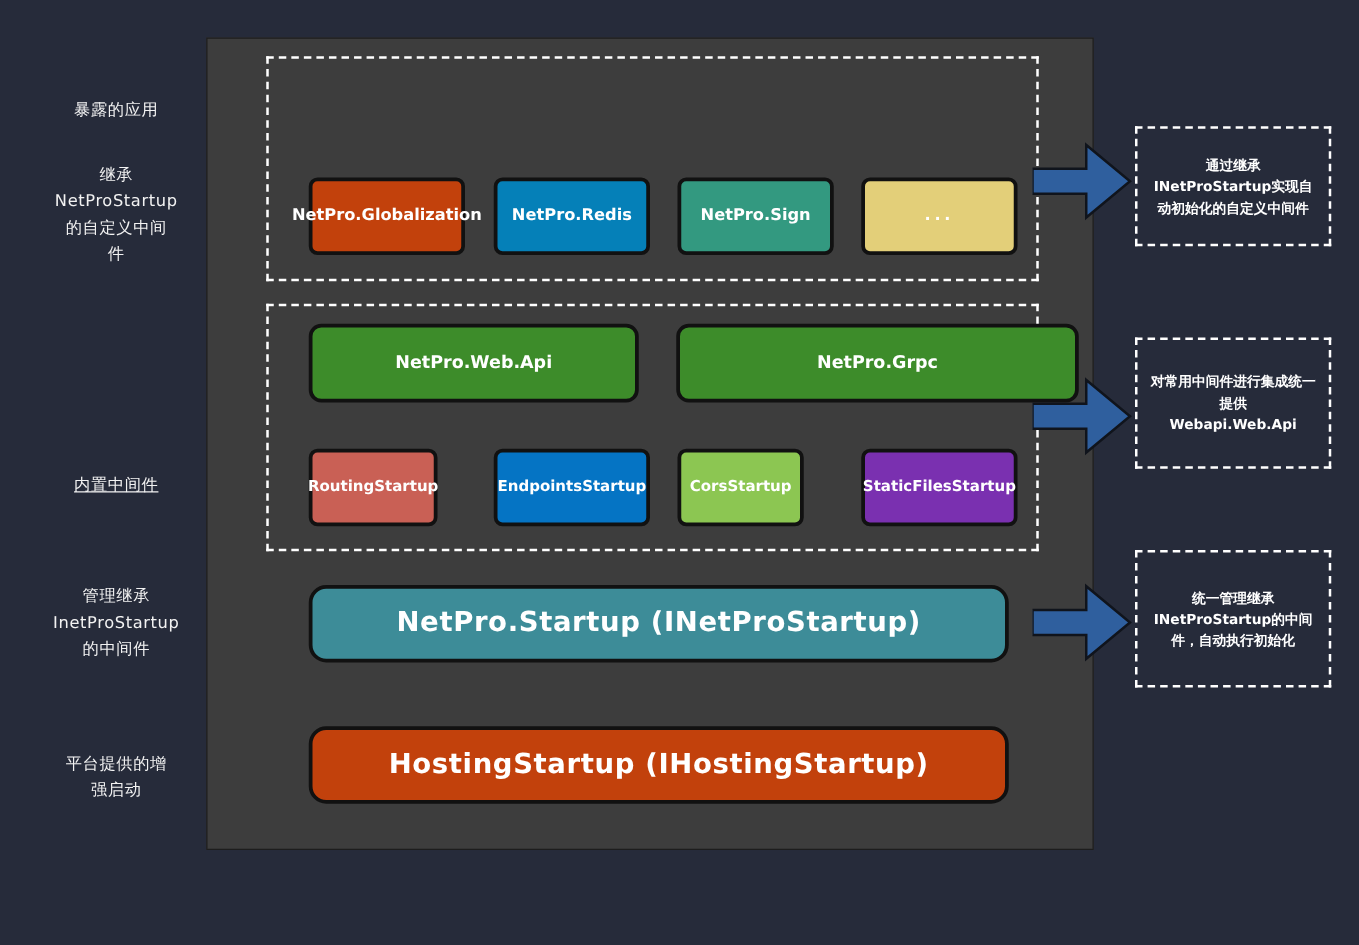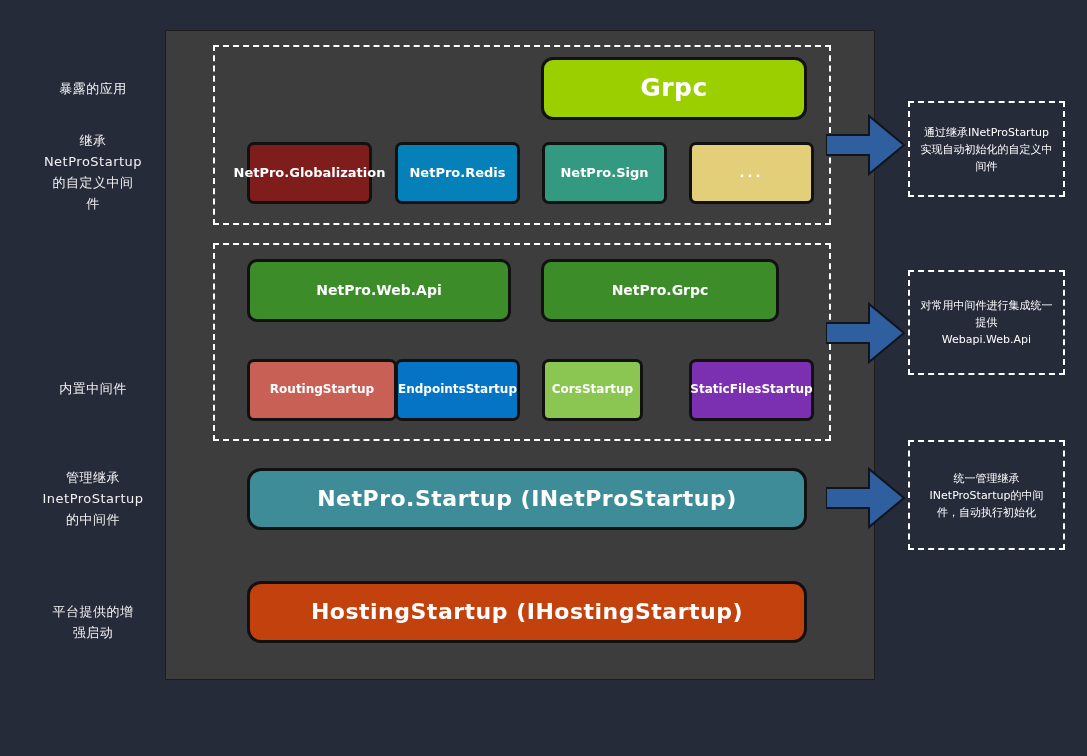--- a/index.html
+++ b/index.html
@@ -65,68 +65,68 @@
     border: 2px dashed #ffffff;
     color: #ffffff;
     font-size: 11px;
     line-height: 17px;
     text-align: center;
     display: flex;
     align-items: center;
     justify-content: center;
     padding: 6px 9px;
     font-family: "DejaVu Sans", "Liberation Sans", sans-serif;
+    font-weight: bold;
   }
 
   
   .arrow { position: absolute; }
 </style>
 </head>
 <body>
 
 <div id="stage">
 
   <div class="side-label" style="left:28px; top:78px; width:130px;">暴露的应用</div>
 
   <div class="side-label" style="left:25px; top:130px; width:136px; white-space:pre-line;">继承
 NetProStartup
 的自定义中间
 件</div>
 
-  <div class="side-label" style="left:28px; top:378px; width:130px;">内置中间件</div>
+  <div class="side-label" style="left:28px; top:378px; width:130px;text-decoration:underline;">内置中间件</div>
 
   <div class="side-label" style="left:22px; top:467px; width:142px; white-space:pre-line;">管理继承
 InetProStartup
 的中间件</div>
 
   <div class="side-label" style="left:28px; top:601px; width:130px; white-space:pre-line;">平台提供的增
 强启动</div>
 
   <div id="panel">
 
     <div class="dashed-group" style="left:47px; top:14px; width:618px; height:180px;"></div>
 
     <div class="dashed-group" style="left:47px; top:212px; width:618px; height:198px;"></div>
 
 
-    <div class="node big" style="left:375px; top:26px; width:266px; height:63px; background:#9ccf00;">Grpc</div>
 
-    <div class="node small" style="left:81px; top:111px; width:125px; height:62px; background:#7f1d1d;">NetPro.Globalization</div>
+    <div class="node small" style="left:81px; top:111px; width:125px; height:62px; background:#c2410c;">NetPro.Globalization</div>
 
     <div class="node small" style="left:229px; top:111px; width:125px; height:62px; background:#0580b8;">NetPro.Redis</div>
 
     <div class="node small" style="left:376px; top:111px; width:125px; height:62px; background:#339980;">NetPro.Sign</div>
 
     <div class="node small" style="left:523px; top:111px; width:125px; height:62px; background:#e3cf79; letter-spacing:3px;">...</div>
 
     <div class="node mid" style="left:81px; top:228px; width:264px; height:63px; background:#3d8c2a;">NetPro.Web.Api</div>
 
-    <div class="node mid" style="left:375px; top:228px; width:238px; height:63px; background:#3d8c2a;">NetPro.Grpc</div>
+    <div class="node mid" style="left:375px; top:228px; width:322px; height:63px; background:#3d8c2a;">NetPro.Grpc</div>
 
-    <div class="node tiny" style="left:81px; top:328px; width:150px; height:62px; background:#c96055;">RoutingStartup</div>
+    <div class="node tiny" style="left:81px; top:328px; width:103px; height:62px; background:#c96055;">RoutingStartup</div>
 
     <div class="node tiny" style="left:229px; top:328px; width:125px; height:62px; background:#0574c4;">EndpointsStartup</div>
 
     <div class="node tiny" style="left:376px; top:328px; width:101px; height:62px; background:#8cc652;">CorsStartup</div>
 
     <div class="node tiny" style="left:523px; top:328px; width:125px; height:62px; background:#7a30b0;">StaticFilesStartup</div>
 
     <div class="node bar" style="left:81px; top:437px; width:560px; height:62px; background:#3d8c98;">NetPro.Startup  (INetProStartup)</div>
 
     <div class="node bar" style="left:81px; top:550px; width:560px; height:62px; background:#c2410c;">HostingStartup  (IHostingStartup)</div>

